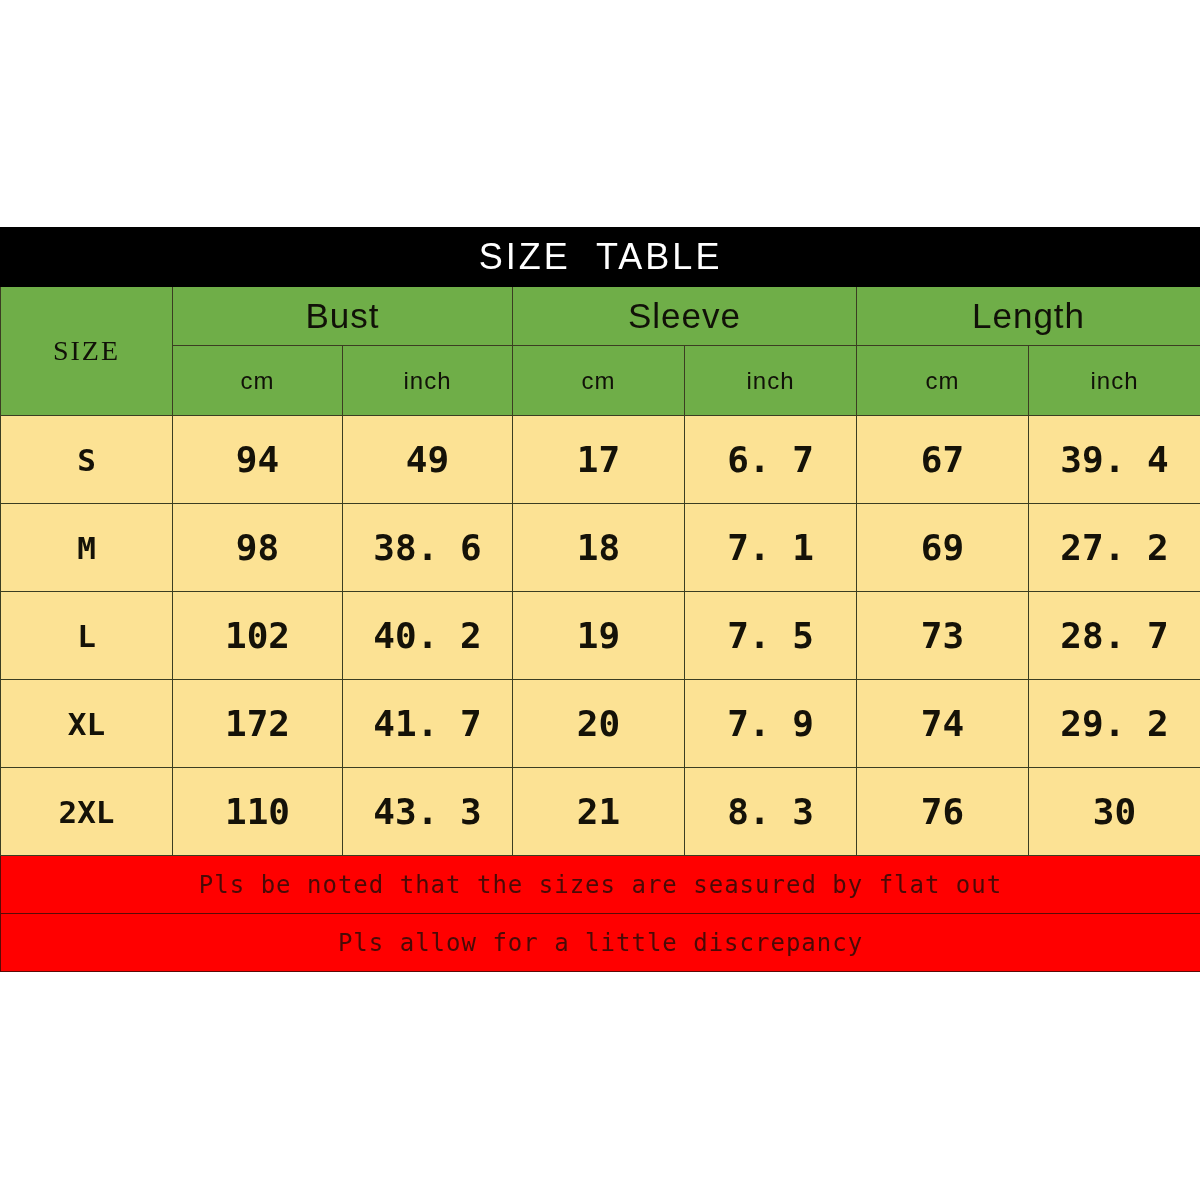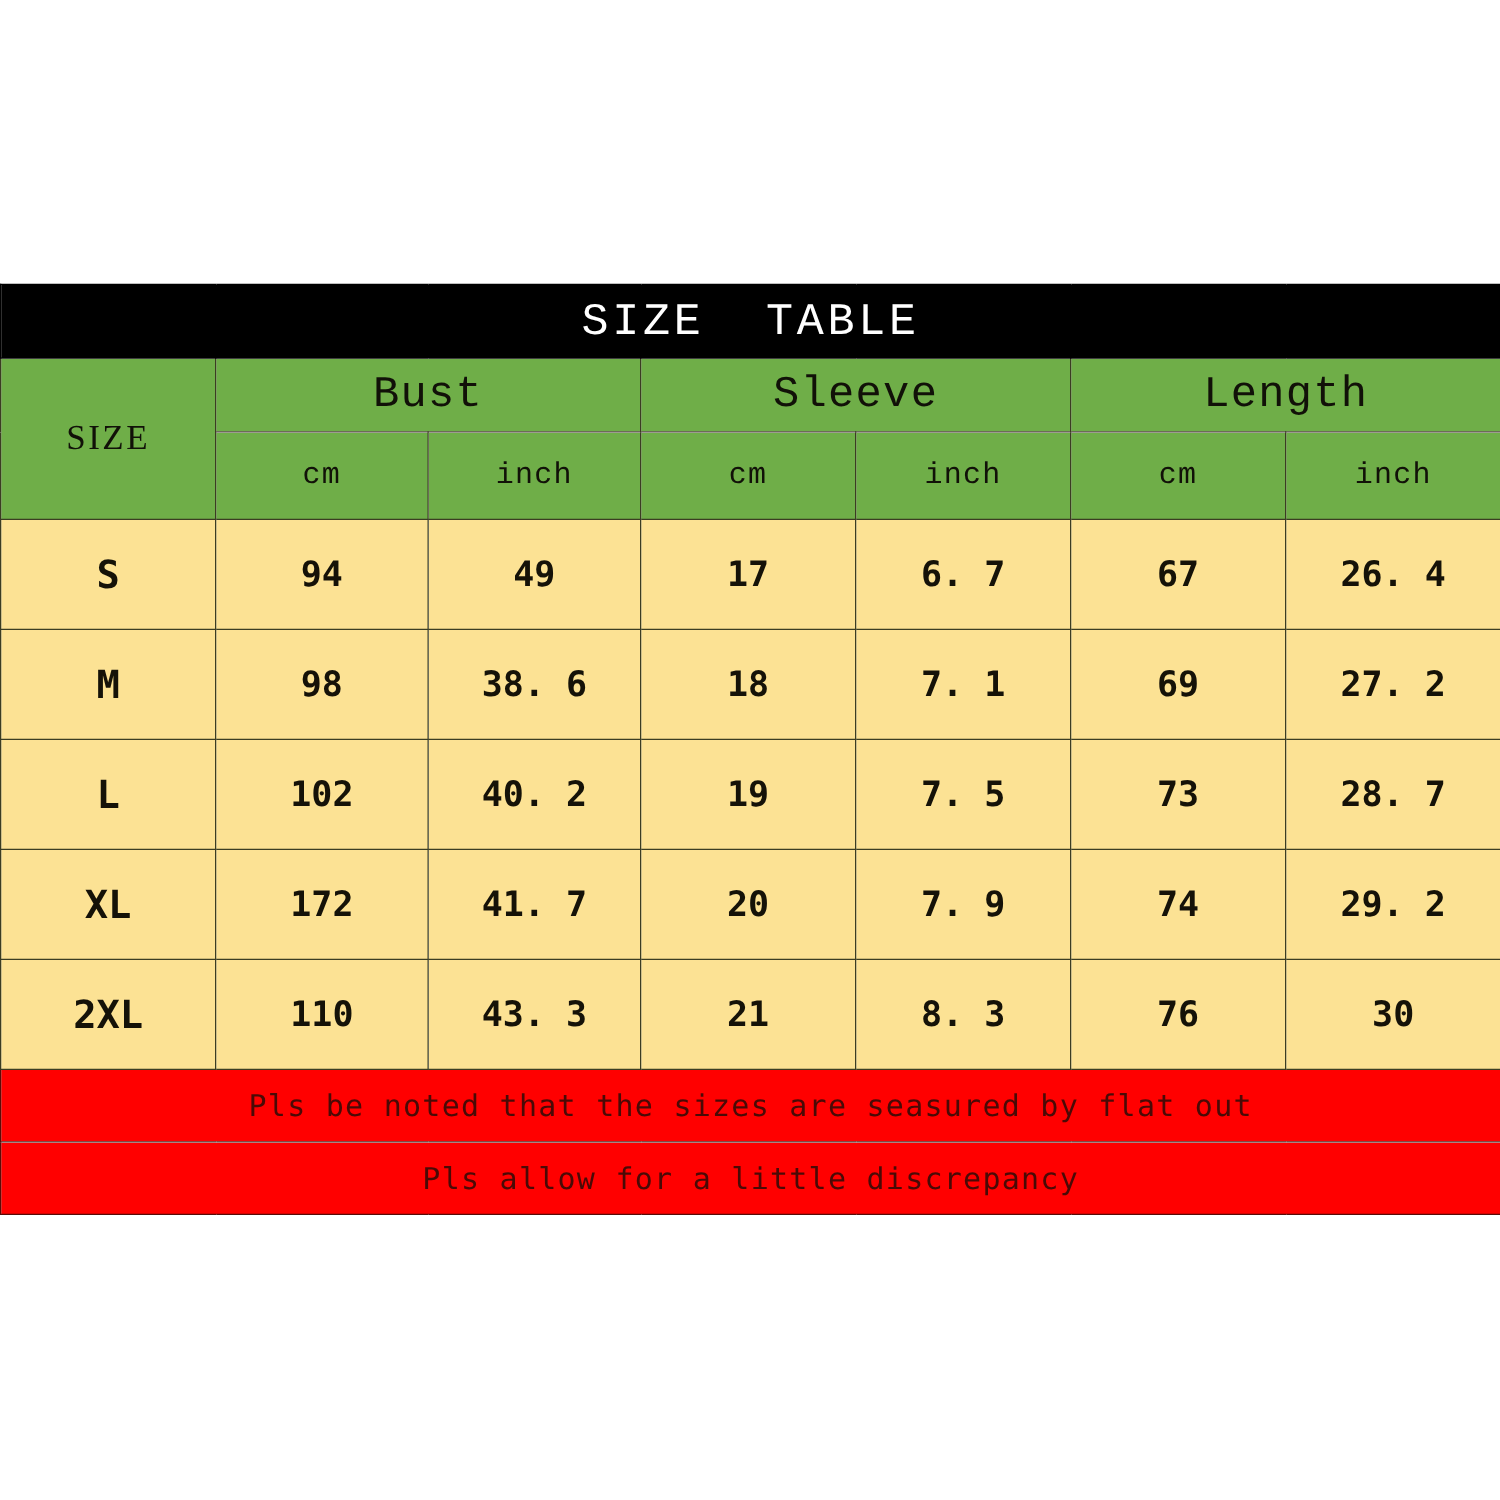--- a/index.html
+++ b/index.html
@@ -42,32 +42,32 @@
     text-align: center;
     vertical-align: middle;
     overflow: hidden;
   }
 
   
   .title-cell {
     background: #000000;
     color: #ffffff;
     height: 58px;
-    font-family: Liberation Mono, monospace;
+    font-family: Liberation Sans, sans-serif;
     font-size: 36px;
     letter-spacing: 3px;
     border: 1px solid #000000 !important;
     white-space: pre;
   }
 
   
   .hdr {
     background: #6FAE48;
     color: #111108;
-    font-family: Liberation Mono, monospace;
+    font-family: Liberation Sans, sans-serif;
     font-weight: normal;
   }
   .hdr-size {
     font-family: "Liberation Serif", "DejaVu Serif", serif;
     font-size: 28px;
     letter-spacing: 2px;
     height: 127px;
   }
   .hdr-group {
     font-size: 35px;
@@ -79,21 +79,21 @@
     height: 69px;
     letter-spacing: 1px;
   }
 
   
   .data-cell {
     background: #FCE294;
     color: #151208;
     height: 87px;
     font-family: "DejaVu Sans Mono", "Liberation Mono", monospace;
-    font-size: 28px;
+    font-size: 36px;
     font-weight: bold;
     letter-spacing: 0px;
     white-space: pre;
   }
   .data-cell.size-label {
     font-size: 31px;
   }
 
   
   .note-cell {
@@ -145,21 +145,21 @@
           <td class="hdr hdr-unit">inch</td>
         </tr>
 
         <tr>
           <td class="data-cell size-label">S</td>
           <td class="data-cell">94</td>
           <td class="data-cell">49</td>
           <td class="data-cell">17</td>
           <td class="data-cell">6. 7</td>
           <td class="data-cell">67</td>
-          <td class="data-cell">26. 4</td>
+          <td class="data-cell">39. 4</td>
         </tr>
 
         <tr>
           <td class="data-cell size-label">M</td>
           <td class="data-cell">98</td>
           <td class="data-cell">38. 6</td>
           <td class="data-cell">18</td>
           <td class="data-cell">7. 1</td>
           <td class="data-cell">69</td>
           <td class="data-cell">27. 2</td>

